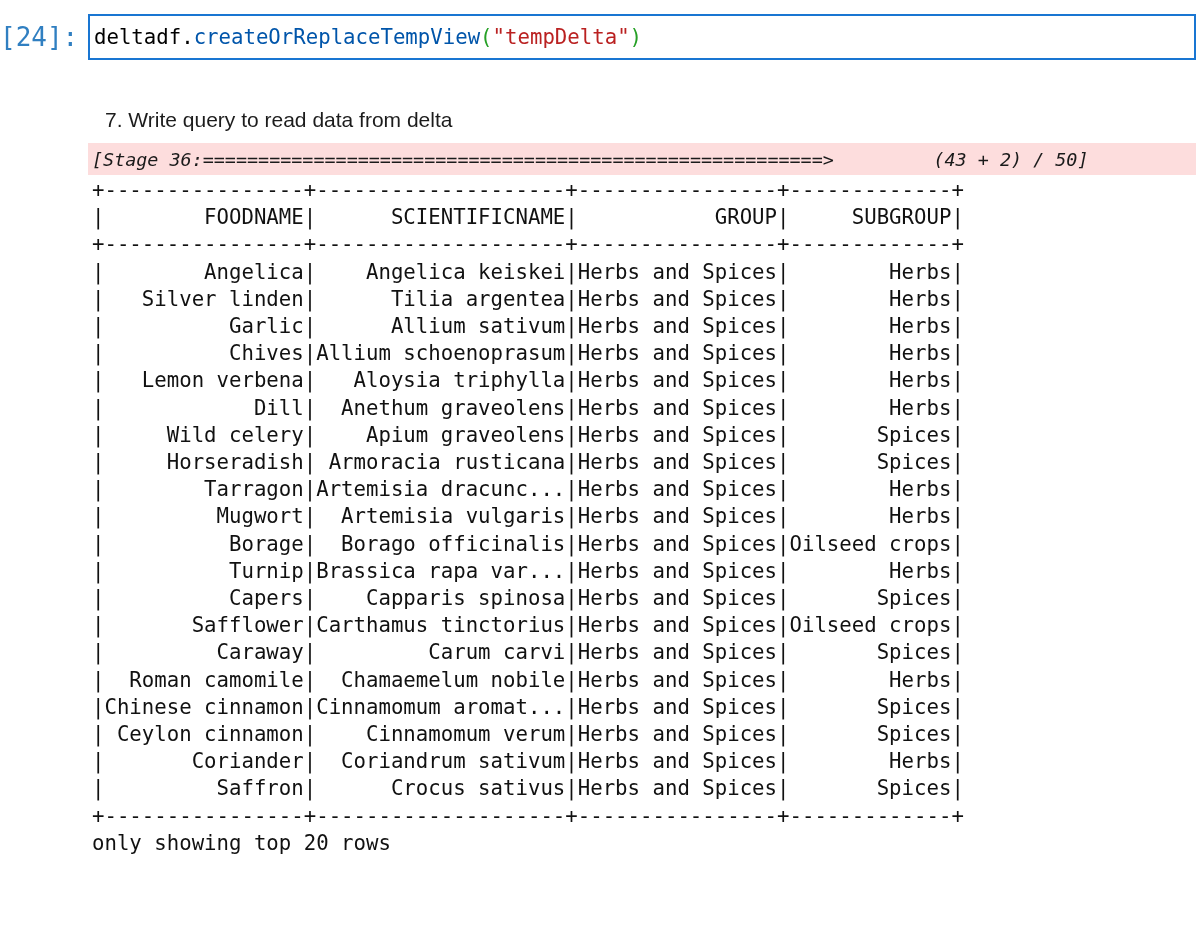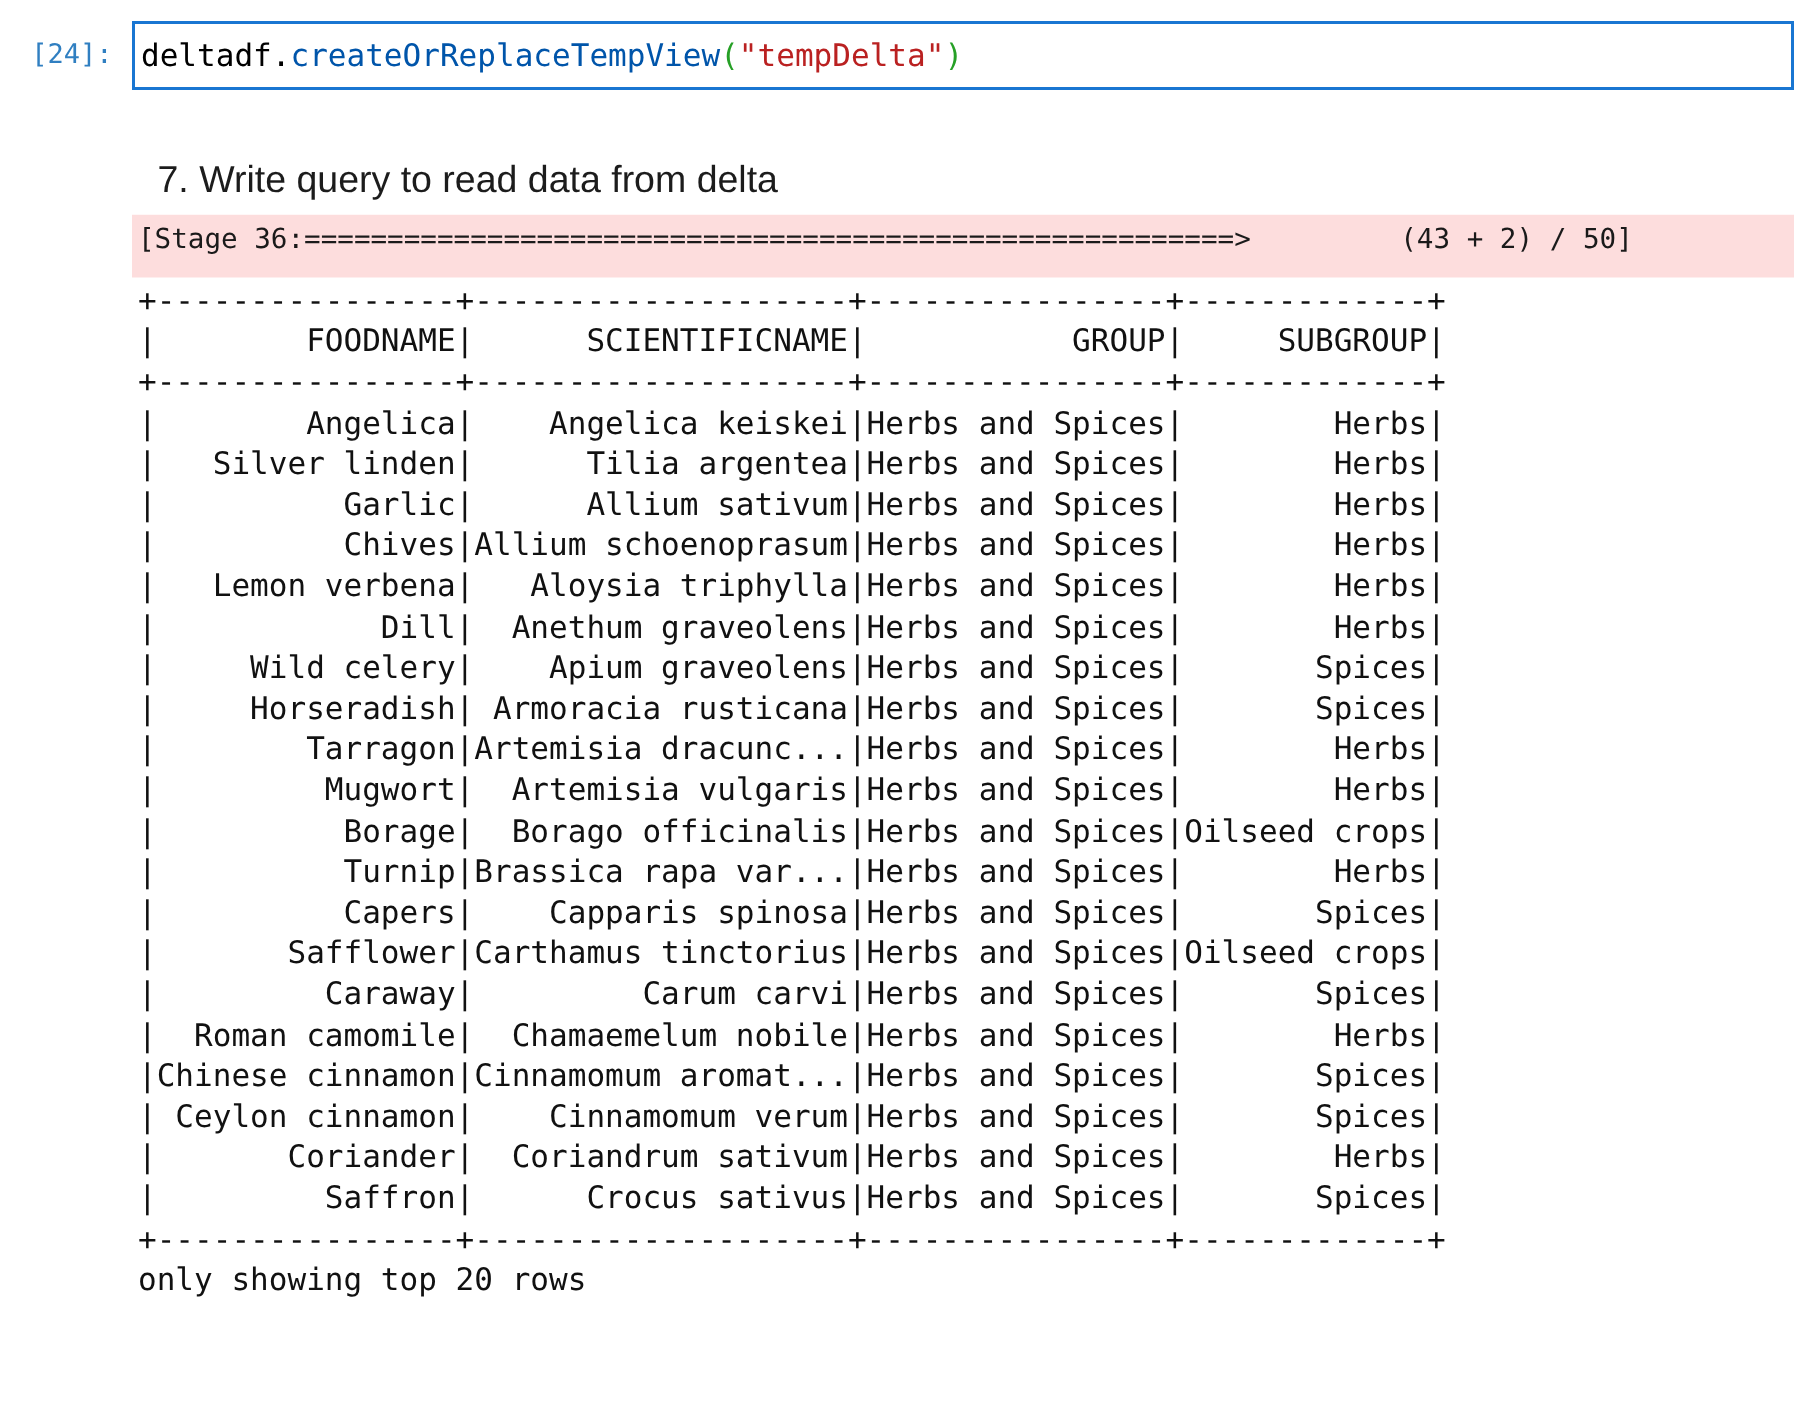--- a/index.html
+++ b/index.html
@@ -15,44 +15,44 @@
   html,body{margin:0;padding:0;}
   body{
     width:1196px;height:940px;background:#ffffff;overflow:hidden;
     font-family:"Liberation Sans",sans-serif;
   }
   .cell-row{display:flex;align-items:stretch;}
   .prompt{
     width:88px;flex:0 0 88px;text-align:right;
     padding:10px 13px 0 0;
     font-family:"DejaVu Sans Mono",monospace;
-    font-size:18px;line-height:26px;white-space:nowrap;
+    font-size:26px;line-height:26px;white-space:nowrap;
   }
   .prompt-active{color:var(--prompt-active);}
   .prompt-idle{color:var(--prompt-idle);}
   .editor{
     flex:1;min-width:0;white-space:pre;overflow:hidden;
     font-family:"DejaVu Sans Mono",monospace;
     font-size:20.7px;line-height:26px;color:#212121;
   }
   .editor-active{background:#ffffff;border:2px solid var(--active-border);padding:8px 8px 8px 4px;}
   .editor-idle{background:#f5f5f5;border:1px solid #e4e4e4;padding:9px 8px 9px 5px;}
   .row-cell24{margin-top:14px;}
   .row-md{margin-top:48px;}
   .md-content{
     flex:1;min-width:0;padding-left:17px;
-    font-size:25px;line-height:24px;color:#1c1c1c;
+    font-size:21px;line-height:24px;color:#1c1c1c;
   }
   .row-cell26{margin-top:33px;}
   .row-output{margin-top:11px;}
   .output-content{flex:1;min-width:0;overflow:hidden;}
   pre{margin:0;font-family:"DejaVu Sans Mono",monospace;white-space:pre;}
   .stderr{
     background:var(--stderr-bg);color:#1a1a1a;
-    padding:5px 0 14px 4px;font-size:18.4px;line-height:23px;
+    padding:5px 0 4px 4px;font-size:18.4px;line-height:23px;font-style:italic;
   }
   .stdout{
     color:#111111;padding:2px 0 0 4px;
     font-size:20.7px;line-height:27.2px;
   }
   .tok-var{color:#000000;}
   .tok-prop{color:var(--tok-prop);margin-top:20px;}
   .tok-str{color:var(--tok-str);}
   .tok-brk{color:var(--tok-brk);}
 </style>

